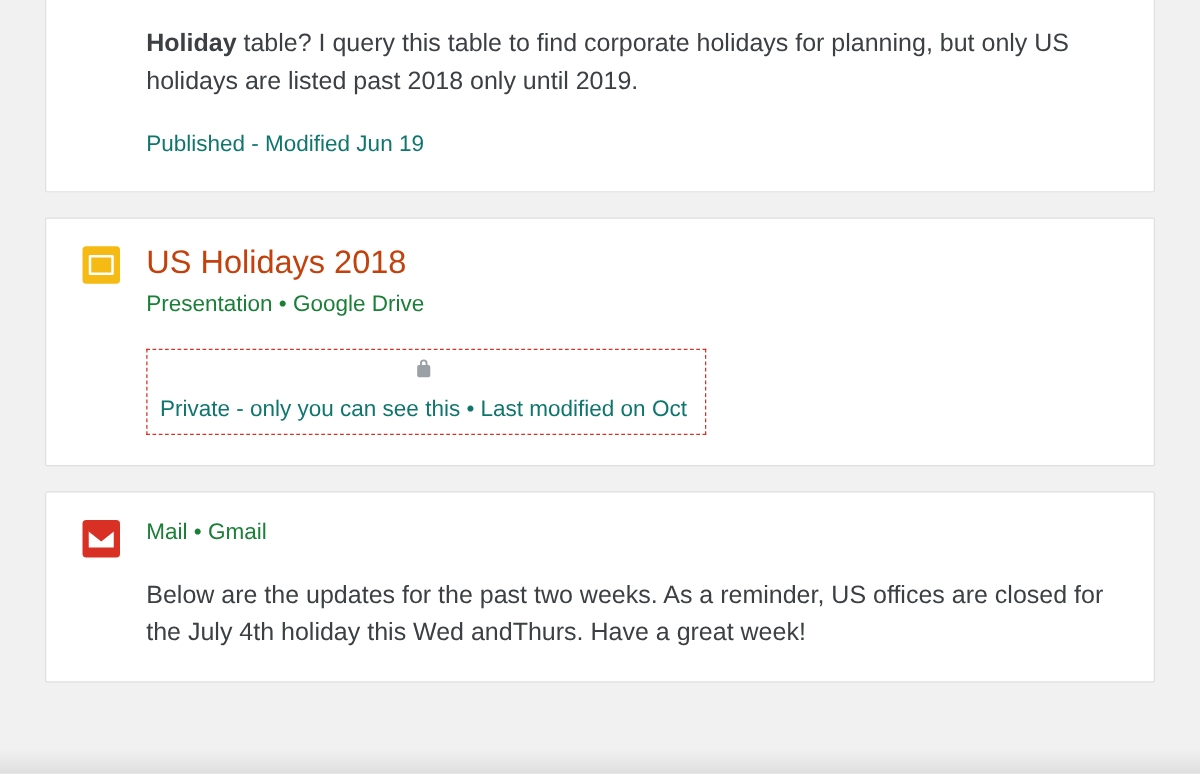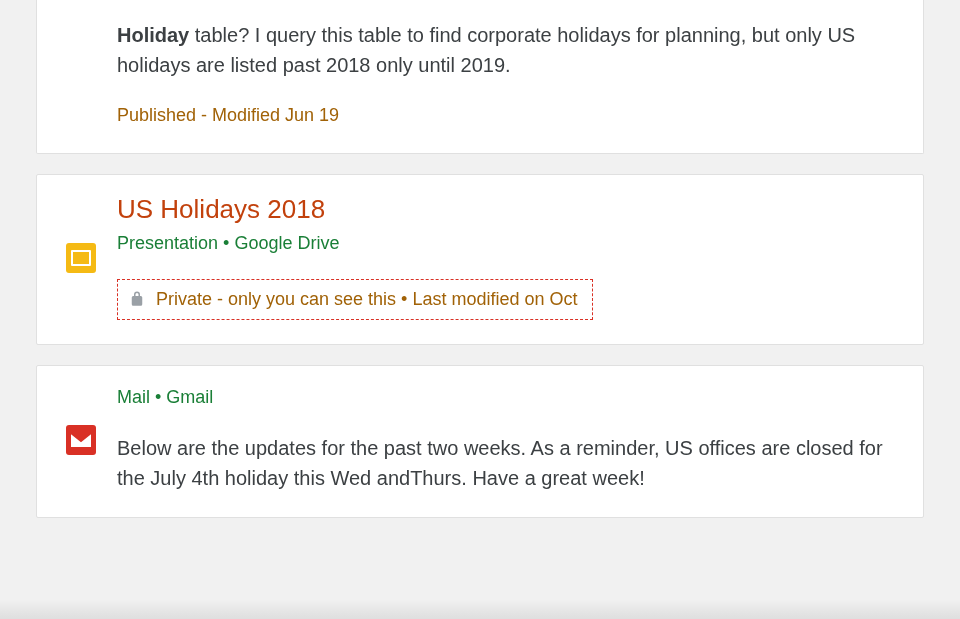--- a/index.html
+++ b/index.html
@@ -15,21 +15,21 @@
   .canvas {
     padding: 0 36px;
   }
   .card {
     background: #fff;
     border: 1px solid #e0e0e0;
     border-radius: 2px;
     margin-top: 20px;
     padding: 18px 28px 24px 28px;
     display: flex;
-    align-items: center;
+    align-items: flex-start;
   }
   .card.first {
     margin-top: 0;
     border-top: none;
     border-radius: 0 0 2px 2px;
     padding-top: 0;
   }
   .card.first .icon-slot { visibility: hidden; }
   .icon-slot {
     width: 32px;
@@ -53,32 +53,33 @@
   }
   .source .dot { color: #1a7f37; }
   .snippet {
     margin-top: 22px;
     color: #3c4043;
     font-size: 20px;
   }
   .snippet b { font-weight: 700; }
   .meta {
     margin-top: 22px;
-    color: #a16207;
+    color: #0f766e;
     font-size: 18px;
     display: flex;
     align-items: center;
     gap: 10px;
   }
   .meta-box {
     display: inline-flex;
     align-items: center;
     gap: 10px;
     border: 1px dashed #d93025;
     padding: 6px 14px 6px 10px;
+    flex-direction: column;
   }
   .lock-icon svg { display: block; }
 
   
   .slides-icon {
     width: 30px; height: 30px;
     background: #f5ba14;
     border-radius: 3px;
     display: flex; align-items: center; justify-content: center;
   }

